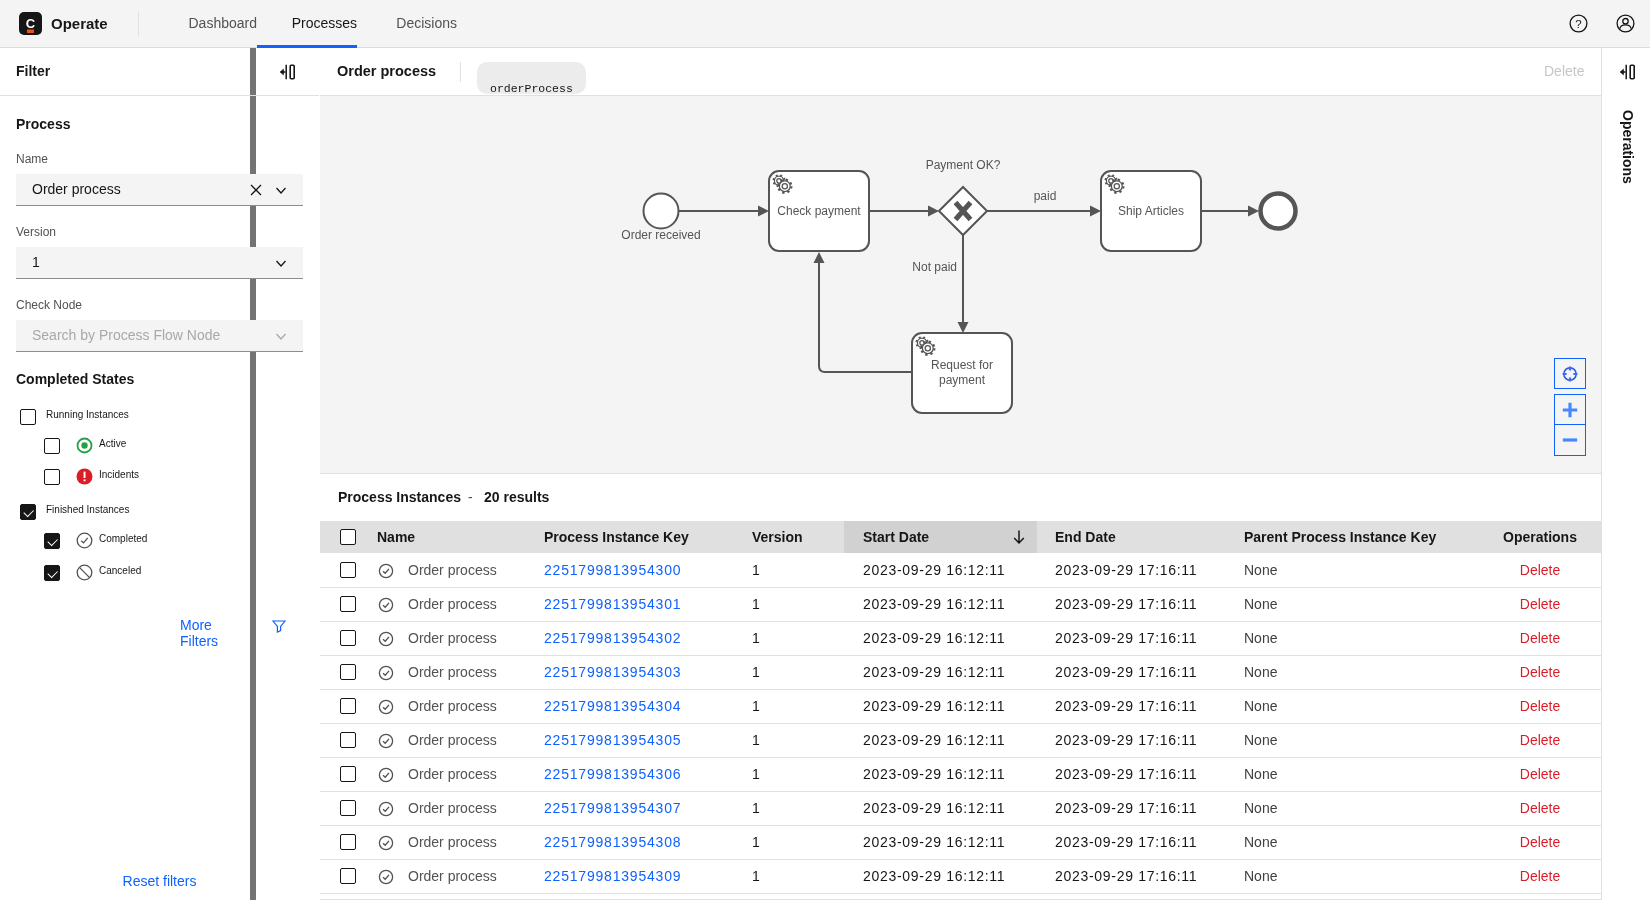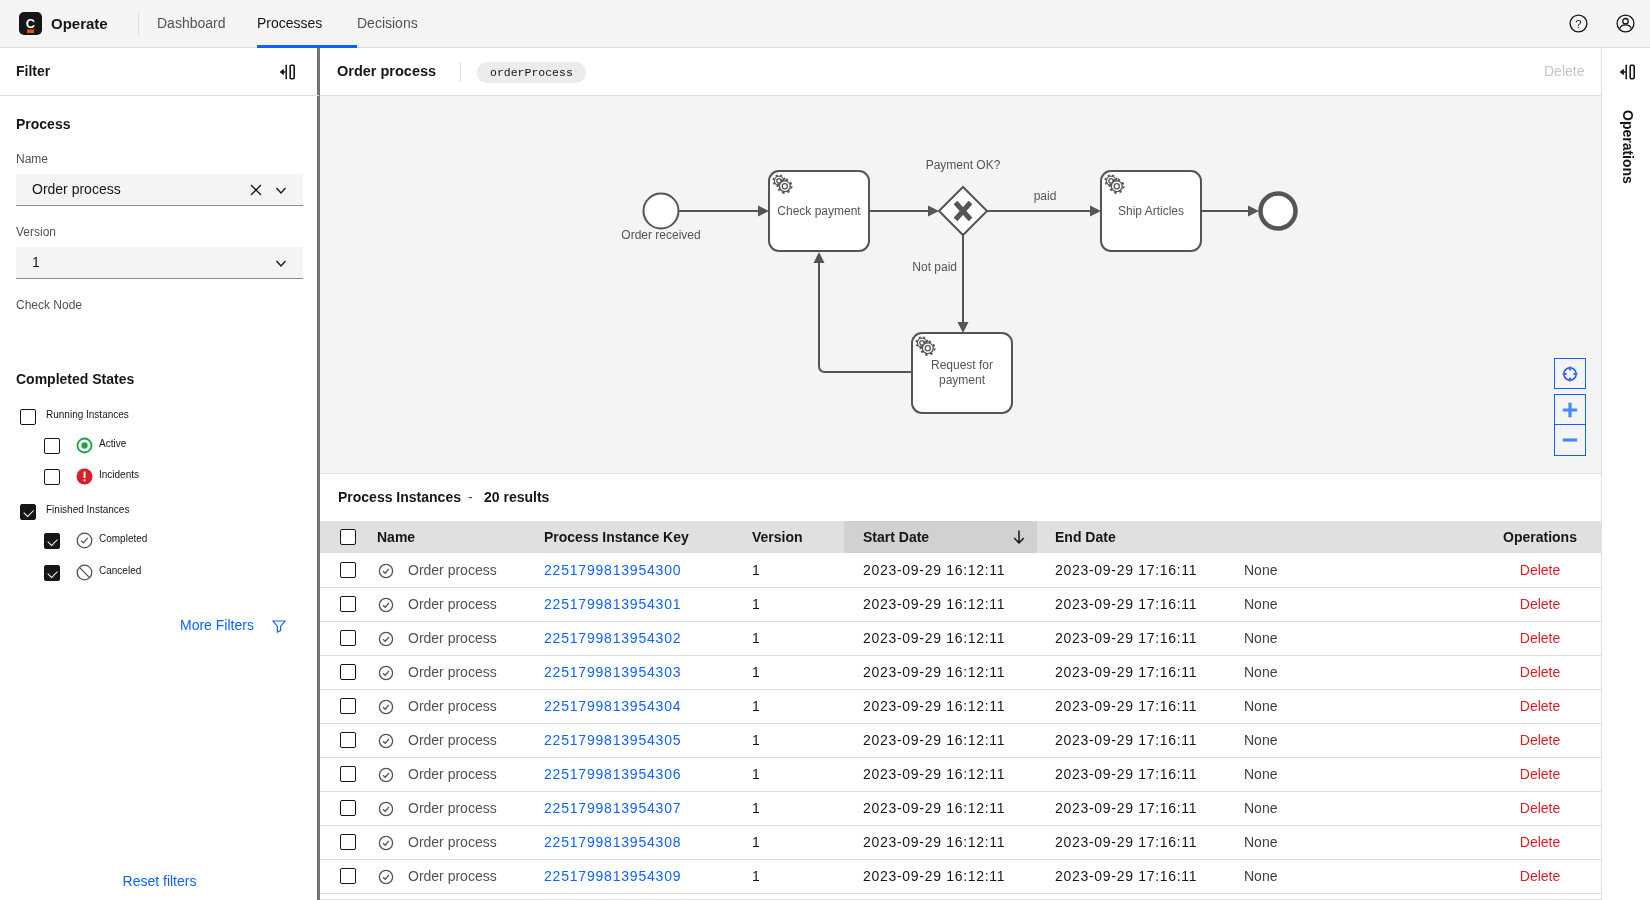--- a/index.html
+++ b/index.html
@@ -2,27 +2,27 @@
 <html><head>
 <meta charset="utf-8">
 <style>
 * { margin:0; padding:0; box-sizing:border-box; }
 html,body { width:1650px; height:900px; overflow:hidden; background:#fff;
   font-family:"Liberation Sans", sans-serif; -webkit-font-smoothing:antialiased; }
 .abs { position:absolute; }
 
 .header { position:absolute; left:0; top:0; width:1650px; height:48px;
   background:#f4f4f4; border-bottom:1px solid #dcdcdc; }
-.navitem { position:absolute; top:0; height:48px; line-height:47px; text-align:left;
+.navitem { position:absolute; top:0; height:48px; line-height:47px; text-align:right;
   font-size:14px; color:#525252; }
 .navitem.active { color:#161616; }
 .navitem.active::after { content:""; position:absolute; left:0; right:0; bottom:0; height:3px; background:#0f62fe; }
 
-.sidebar { position:absolute; left:0; top:48px; width:320px; height:852px;
-  background:#fff; border-right:3px solid #737373; }
+.sidebar { position:absolute; left:0; top:48px; width:256px; height:852px;
+  background:#fff; border-right:6px solid #737373; }
 .fieldlabel { position:absolute; font-size:12px; color:#525252; }
 .input { position:absolute; left:16px; width:287px; height:32px; background:#f4f4f4;
   border-bottom:1px solid #8d8d8d; font-size:14px; color:#161616; line-height:31px;
   padding-left:16px; }
 .input .ph { color:#a8a8a8; }
 .cb { position:absolute; width:16px; height:16px; border:1px solid #161616;
   border-radius:2px; background:#fff; }
 .cb.on { background:#161616; }
 .cb.on::after { content:""; position:absolute; left:3px; top:3.5px; width:8px; height:4.5px;
   border-left:1.8px solid #fff; border-bottom:1.8px solid #fff; transform:rotate(-45deg); }
@@ -96,20 +96,25 @@
         <path d="M1.5 3 L6 8 L10.5 3" stroke="#161616" stroke-width="1.3" fill="none"></path>
       </svg>
   </div>
   <div class="fieldlabel" style="left:16px;top:177px">Version</div>
   <div class="input" style="top:199px">1
     <svg class="abs" style="right:16px;top:11px" width="12" height="12" viewBox="0 0 12 12">
         <path d="M1.5 3 L6 8 L10.5 3" stroke="#161616" stroke-width="1.3" fill="none"></path>
       </svg>
   </div>
   <div class="fieldlabel" style="left:16px;top:250px">Check Node</div>
+  <div class="input" style="top:272px"><span class="ph">Search by Process Flow Node</span>
+    <svg class="abs" style="right:16px;top:11px" width="12" height="12" viewBox="0 0 12 12">
+        <path d="M1.5 3 L6 8 L10.5 3" stroke="#a8a8a8" stroke-width="1.3" fill="none"></path>
+      </svg>
+  </div>
 
   <div class="abs" style="left:16px;top:323px;font-size:14px;font-weight:bold;color:#161616">Completed States</div>
 
   <span class="cb" style="left:20px;top:361px"></span>
   <span class="cblabel" style="left:46px;top:361px">Running Instances</span>
 
   <span class="cb" style="left:44px;top:390px"></span>
   <svg class="abs" style="left:76px;top:389px" width="17" height="17" viewBox="0 0 17 17">
     <circle cx="8.5" cy="8.5" r="7" fill="none" stroke="#24a148" stroke-width="1.8"></circle>
     <circle cx="8.5" cy="8.5" r="3.2" fill="#24a148"></circle>
@@ -145,21 +150,21 @@
   <svg class="abs" style="left:272px;top:571px" width="14" height="14" viewBox="0 0 14 14">
     <path d="M1 2 L13 2 L8.6 7.5 L8.6 11.5 L5.4 13 L5.4 7.5 Z" fill="none" stroke="#0f62fe" stroke-width="1.2"></path>
   </svg>
 
   <div class="abs" style="left:0;top:825px;width:319px;text-align:center;font-size:14px;color:#0f62fe">Reset filters</div>
 </div>
 
 <div class="panelhead">
   <div class="abs" style="left:17px;top:0;height:48px;line-height:47px;font-size:14.5px;font-weight:bold;color:#161616">Order process</div>
   <div class="abs" style="left:140px;top:14px;width:1px;height:20px;background:#e0e0e0"></div>
-  <div class="abs" style="left:157px;top:14px;height:21px;padding:0 13px;background:#ececec;border-radius:10px;font-family:'Liberation Mono',monospace;font-size:11.5px;line-height:21px;color:#161616">orderProcess</div>
+  <div class="abs" style="left:157px;top:14px;height:21px;padding:16px 13px;background:#ececec;border-radius:10px;font-family:'Liberation Mono',monospace;font-size:11.5px;line-height:21px;color:#161616">orderProcess</div>
   <div class="abs" style="left:1224px;top:0;height:48px;line-height:47px;font-size:14px;color:#c6c6c6">Delete</div>
 </div>
 
 <div class="diagram">
   <svg width="1281" height="377" viewBox="0 0 1281 377">
     <g stroke="#555" stroke-width="2" fill="#fff">
       <circle cx="341" cy="115" r="17.5"></circle>
       <rect x="449" y="75" width="100" height="80" rx="10"></rect>
       <path d="M619 115 L643 91 L667 115 L643 139 Z"></path>
       <rect x="781" y="75" width="100" height="80" rx="10"></rect>
@@ -242,20 +247,21 @@
     <div class="abs" style="left:524px;top:0;width:193px;height:32px;background:#d1d1d1"></div>
     <span class="cb" style="left:20px;top:8px"></span>
     <span class="th" style="left:57px">Name</span>
     <span class="th" style="left:224px">Process Instance Key</span>
     <span class="th" style="left:432px">Version</span>
     <span class="th" style="left:543px">Start Date</span>
     <svg class="abs" style="left:691px;top:8px" width="16" height="16" viewBox="0 0 16 16">
       <path d="M8 1.5 L8 13.5 M3.2 9 L8 14 L12.8 9" fill="none" stroke="#161616" stroke-width="1.5"></path>
     </svg>
     <span class="th" style="left:735px">End Date</span>
+    <span class="th" style="left:924px">Parent Process Instance Key</span>
     <span class="th" style="left:1168px;width:104px;text-align:center">Operations</span>
   </div>
 
 <div class="row" style="top:79px">
   <span class="cb" style="left:20px;top:8px"></span>
   <svg class="abs" style="left:58px;top:9px" width="16" height="16" viewBox="0 0 16 16">
     <circle cx="8" cy="8" r="6.6" fill="none" stroke="#525252" stroke-width="1.3"></circle>
     <path d="M5 8.2 L7.2 10.2 L11 5.8" fill="none" stroke="#525252" stroke-width="1.3"></path>
   </svg>
   <span class="cell c-name">Order process</span>

